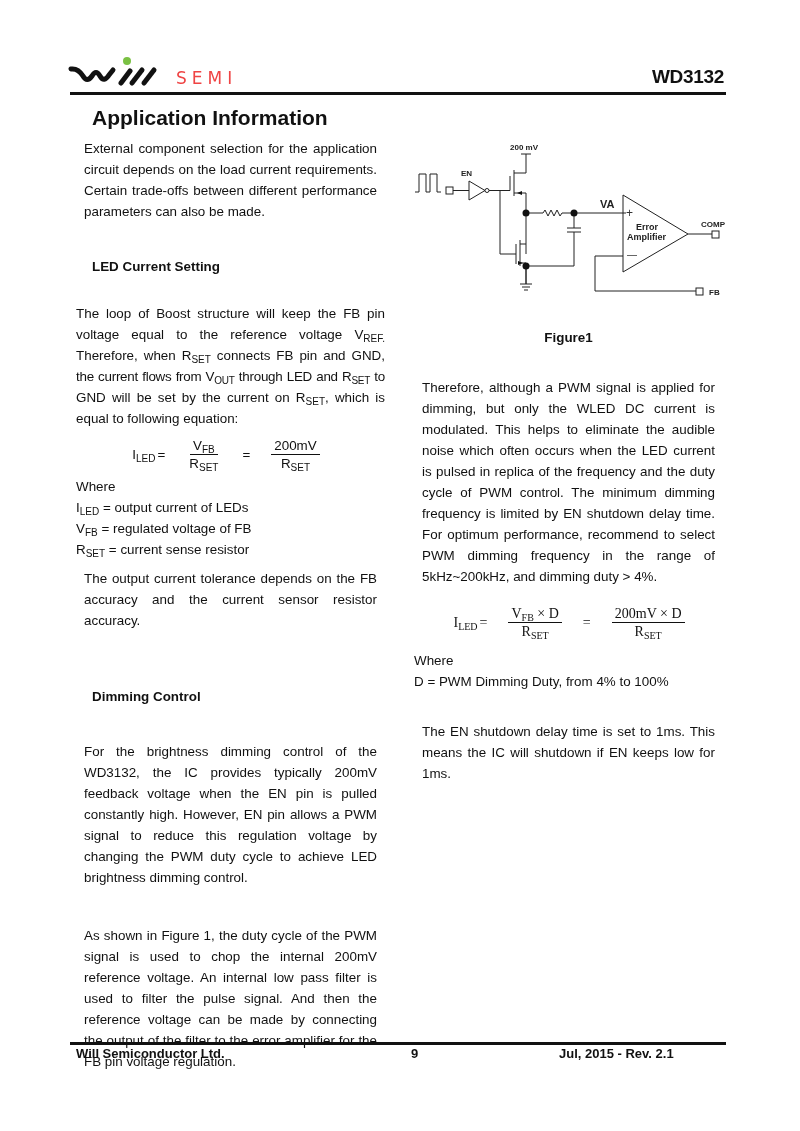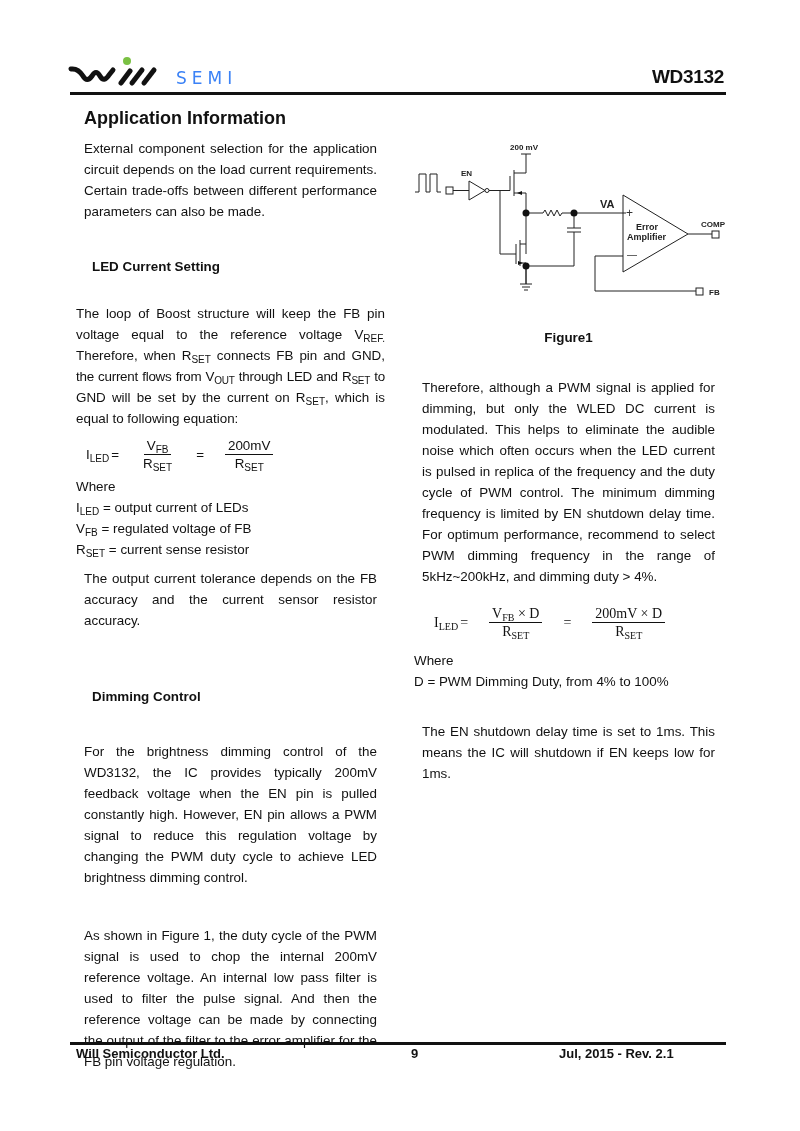--- a/index.html
+++ b/index.html
@@ -3,37 +3,37 @@
 <meta charset="utf-8">
 <style>
   html, body { margin: 0; padding: 0; background: #ffffff; }
   body { width: 800px; height: 1131px; position: relative; overflow: hidden;
          font-family: "Liberation Sans", sans-serif; color: #111; }
   .abs { position: absolute; }
   
   #logo { left: 68px; top: 56px; width: 190px; height: 34px; }
   #logo-svg { position: absolute; left: 0; top: 0; }
   #logo-text { position: absolute; left: 108px; top: 12px; font-size: 17px; letter-spacing: 5px;
-               color: #3b82f6; font-family: "DejaVu Sans", sans-serif; }
+               color: #ef4444; font-family: "DejaVu Sans", sans-serif; }
   #part-number { right: 76px; top: 66px; font-size: 19px; font-weight: bold; letter-spacing: -0.3px; }
   #header-rule { left: 70px; top: 92px; width: 656px; height: 3px; background: #111; }
   
   .col { position: absolute; width: 309px; font-size: 13.4px; line-height: 21px; }
   #col-left { left: 76px; top: 106px; }
   #col-right { left: 414px; top: 136px; }
   .j { text-align: justify; text-align-last: left; margin: 8px; }
   .j-full { text-align: justify; text-align-last: justify; }
-  h1 { font-size: 18px; font-weight: bold; margin: 0 0 8px 8px; line-height: 24px; }
+  h1 { font-size: 21px; font-weight: bold; margin: 0 0 8px 16px; line-height: 24px; }
   h2 { font-size: 13.4px; font-weight: bold; margin: 16px; line-height: 21px; }
   sub { font-size: 10px; vertical-align: -3px; line-height: 0; }
   p { margin: 0; }
   .gap10 { height: 10px; }
   .gap21 { height: 21px; }
   
-  .eq { display: flex; align-items: center; }
+  .eq { display: flex; align-items: center; justify-content: center; }
   .frac { display: inline-flex; flex-direction: column; align-items: center; margin: 0 19px; }
   .frac .num { border-bottom: 1px solid #111; padding: 0 3px; line-height: 17px; }
   .frac .den { padding: 0 3px; line-height: 17px; }
   .eq .op { margin: 0 2px; }
   .serif { font-family: "Liberation Serif", serif; font-size: 14px; }
   
   #figure { left: 410px; top: 136px; width: 330px; height: 170px; }
   #figure-caption { left: 414px; top: 330px; width: 309px; text-align: center; font-weight: bold; font-size: 13.4px; }
   .fig-label { font-family: "Liberation Sans", sans-serif; font-weight: bold; fill: #222; }
   

